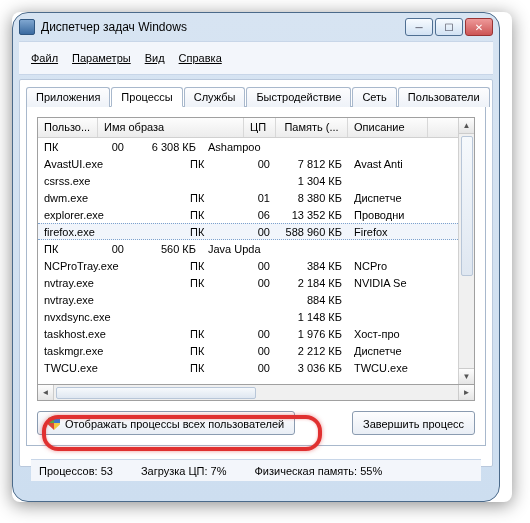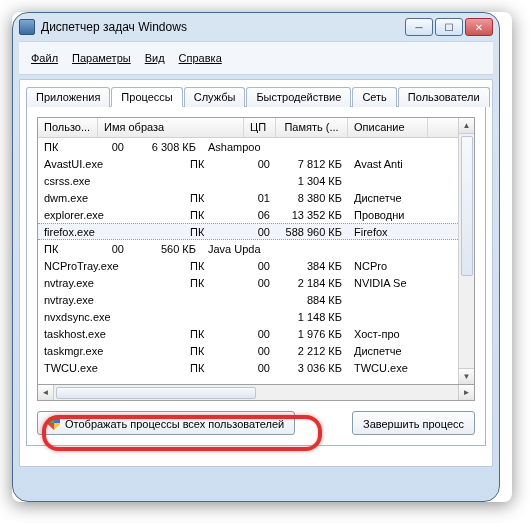--- a/index.html
+++ b/index.html
@@ -206,15 +206,20 @@
           <div class="shield"></div>
           <span>Отображать процессы всех пользователей</span>
         </div>
         <div class="btn">
           <span>Завершить процесс</span>
         </div>
       </div>
     </div>
   </div>
 
+  <div class="statusbar">
+    <span>Процессов: 53</span>
+    <span>Загрузка ЦП: 7%</span>
+    <span>Физическая память: 55%</span>
+  </div>
 </div>
 
 <div class="highlight" style="left:42px; top:415px; width:280px; height:36px;"></div>
 
 </body></html>

